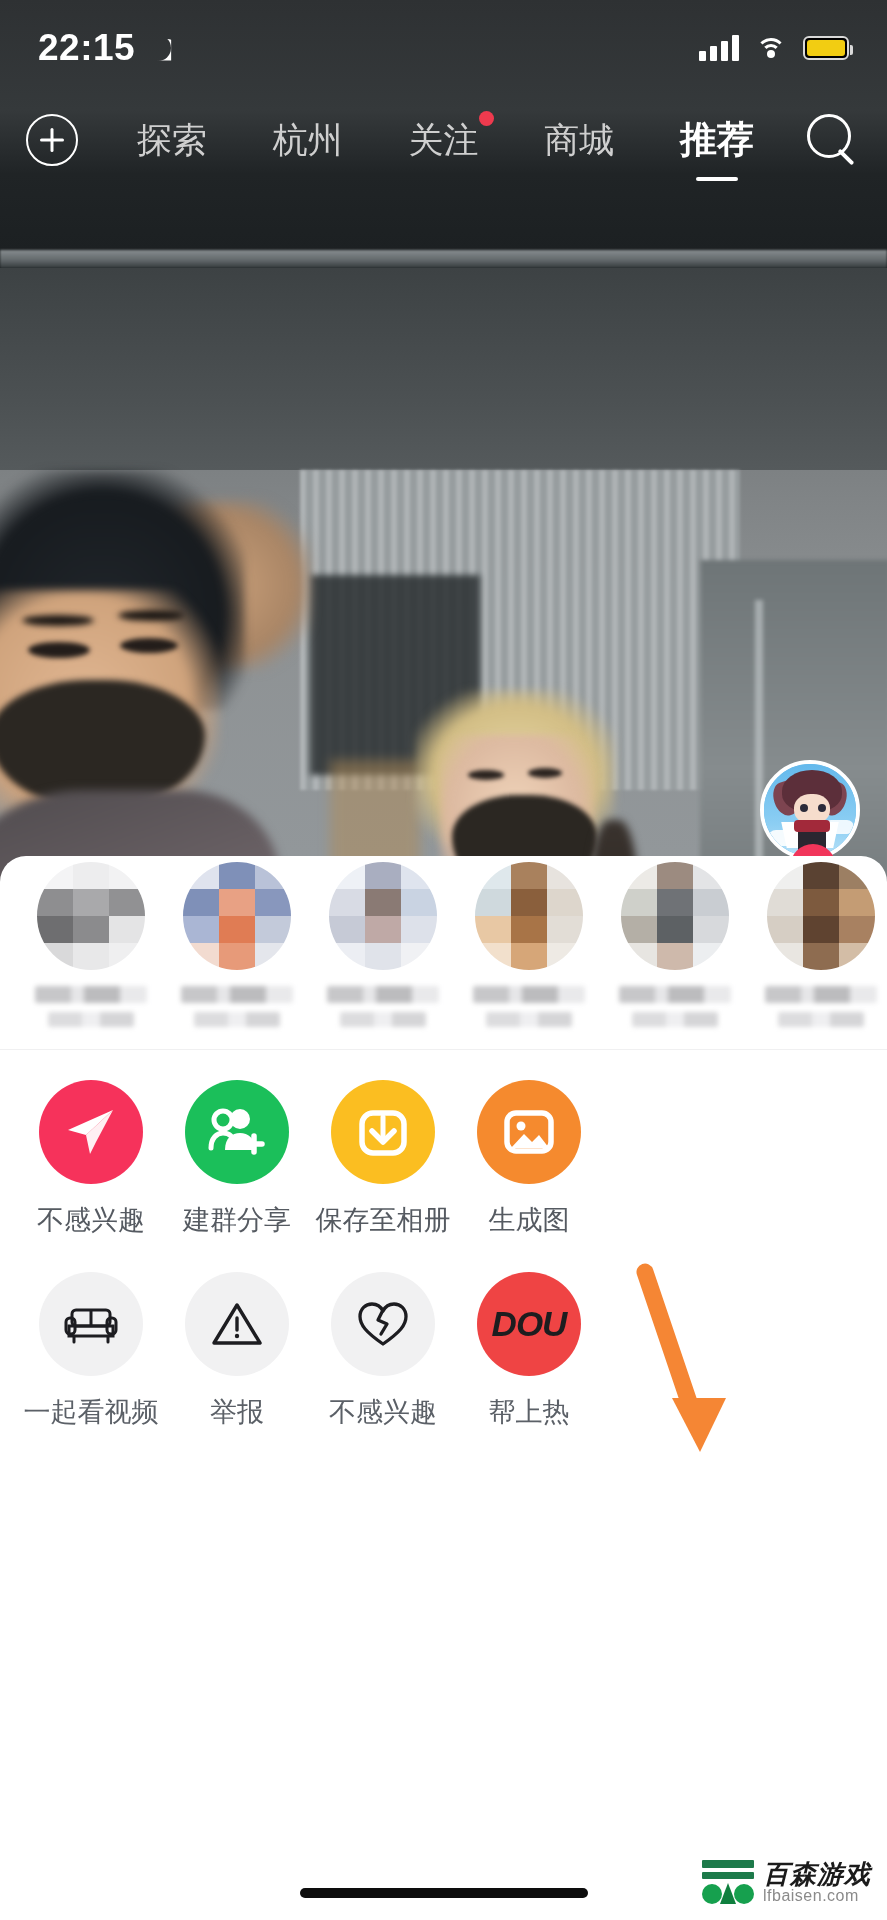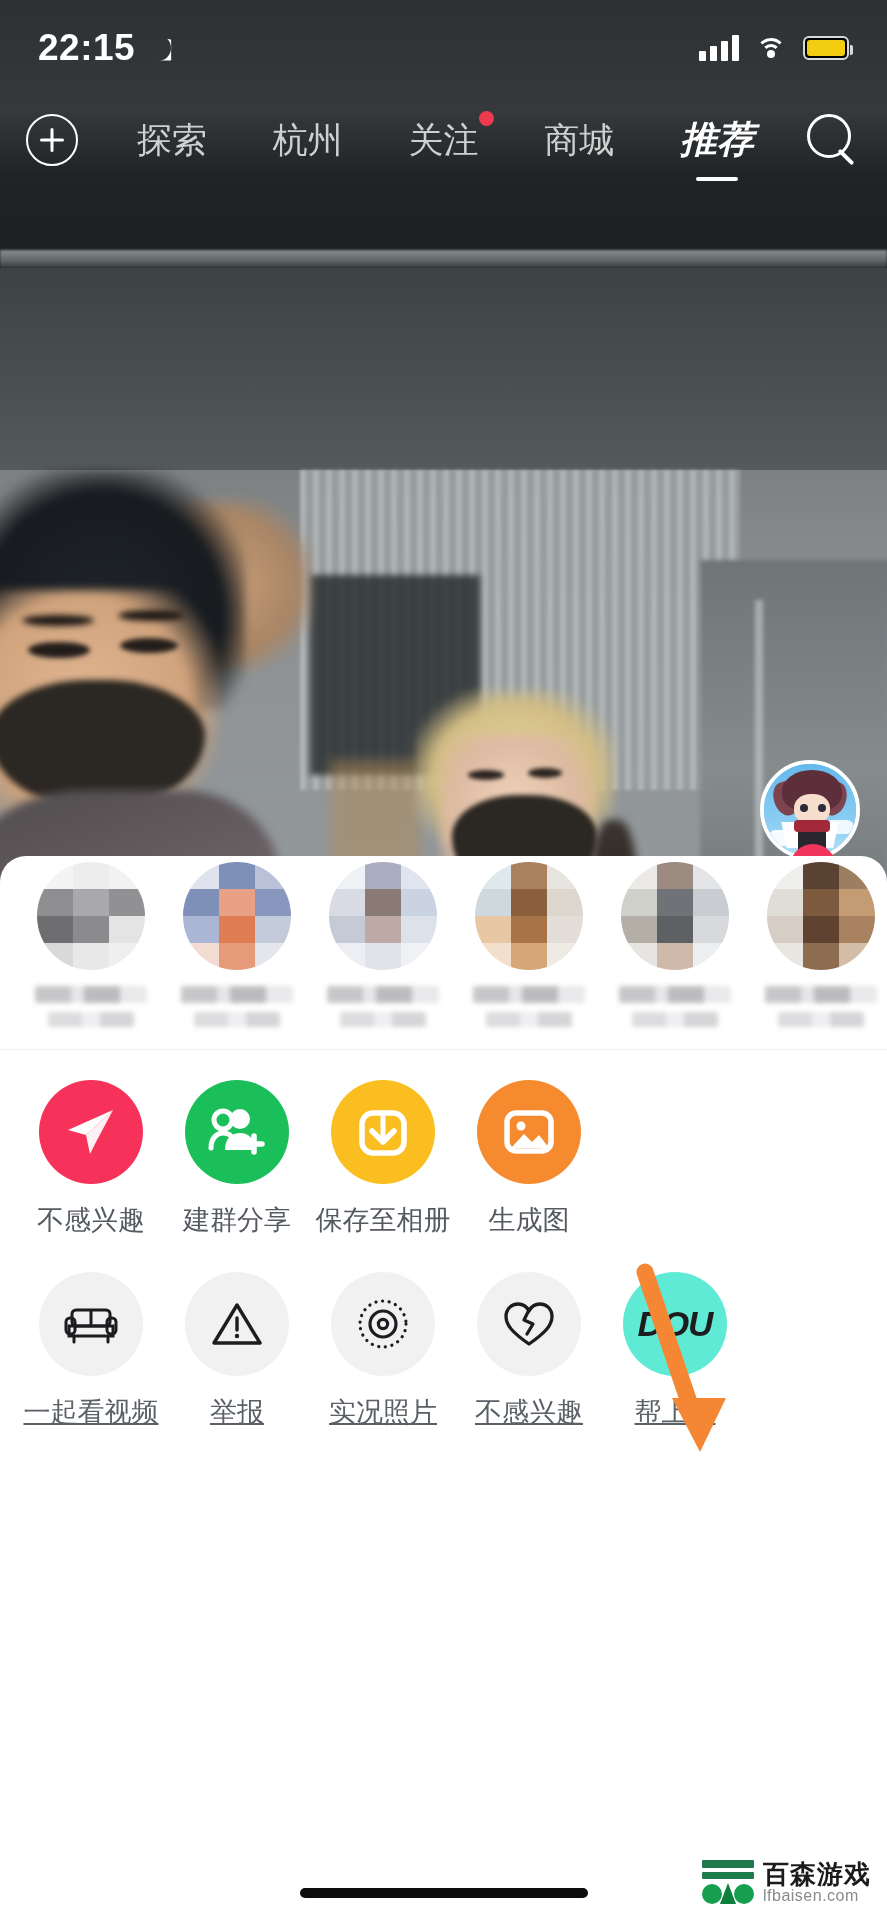--- a/index.html
+++ b/index.html
@@ -157,21 +157,21 @@
     position:relative; flex:0 0 auto; margin-right:26px;
   }
   .nav-plus::before,.nav-plus::after {
     content:""; position:absolute; background:#fff; border-radius:2px;
     left:50%; top:50%; transform:translate(-50%,-50%);
   }
   .nav-plus::before { width:24px; height:3px; }
   .nav-plus::after  { width:3px; height:24px; }
   .nav-tabs { flex:1; display:flex; align-items:center; justify-content:space-around; }
   .nav-tab { position:relative; font-size:35px; color:#cfcfcf; padding:0 2px; }
-  .nav-tab.active { color:#fff; font-weight:700; font-size:37px;font-style:italic; }
+  .nav-tab.active { color:#fff; font-weight:700; font-size:37px; }
   .nav-tab .underline {
     position:absolute; left:50%; transform:translateX(-50%); bottom:-16px;
     width:42px; height:4px; background:#fff; border-radius:2px;
   }
   .nav-tab .dot {
     position:absolute; right:-14px; top:-6px; width:15px; height:15px;
     border-radius:50%; background:#ee3a4e;
   }
   .nav-search { width:56px; height:56px; position:relative; flex:0 0 auto; margin-left:18px; }
   .nav-search::before {
@@ -267,36 +267,36 @@
   .actions { padding:30px 0 0 0; }
   .arow { display:flex; padding-left:18px; overflow:hidden; }
   .arow + .arow { margin-top:34px; }
   .act { width:146px; flex:0 0 auto; display:flex; flex-direction:column; align-items:center; }
   .act-ic {
     width:104px; height:104px; border-radius:50%;
     display:flex; align-items:center; justify-content:center; position:relative;
   }
   .act-ic svg { display:block; }
   .act-lb { margin-top:18px; font-size:27px; color:#555a61; white-space:nowrap; }
-  .act-lb.soft { color:#5b6067;text-decoration:underline; }
+  .act-lb.soft { color:#5b6067; }
   .doutext { font-size:35px; font-weight:700; font-style:italic; color:#1d1d1f; letter-spacing:-1px; }
 
   
   .anno { position:absolute; left:0; top:0; width:887px; height:1920px; z-index:40; pointer-events:none; }
 
   
   .watermark { position:absolute; right:16px; bottom:14px; z-index:45; display:flex; align-items:center; gap:9px; }
   .wm-mark { width:52px; height:46px; position:relative; }
   .wm-bar { position:absolute; left:0; top:0; width:52px; height:8px; background:#1d7a4a; border-radius:1px; }
   .wm-bar2{ position:absolute; left:0; top:12px; width:52px; height:7px; background:#1d7a4a; border-radius:1px; }
   .wm-c1 { position:absolute; left:0;  top:24px; width:20px; height:20px; border-radius:50%; background:#16a04e; }
   .wm-c2 { position:absolute; right:0; top:24px; width:20px; height:20px; border-radius:50%; background:#16a04e; }
   .wm-t  { position:absolute; left:18px; top:23px; width:0; height:0; border-left:8px solid transparent; border-right:8px solid transparent; border-bottom:21px solid #0f7f3e; }
   .wm-txt { display:flex; flex-direction:column; line-height:1.05; }
-  .wm-cn { font-size:26px; font-weight:700; color:#1b1b1b; letter-spacing:1px; }
+  .wm-cn { font-size:26px; font-weight:700; color:#1b1b1b; letter-spacing:1px;font-style:italic; }
   .wm-en { font-size:16px; color:#8a8a8a; letter-spacing:.5px; }
 
   
   .home-ind {
     position:absolute; left:50%; transform:translateX(-50%); bottom:22px;
     width:288px; height:10px; background:#0d0d0d; border-radius:6px; z-index:46;
   }
 </style>
 </head>
 <body>
@@ -584,39 +584,29 @@
             <svg width="54" height="50" viewBox="0 0 54 50">
               <path d="M27 6 L50 44 H4 Z" fill="none" stroke="#1d1d21" stroke-width="3.4" stroke-linejoin="round"></path>
               <path d="M27 19 V31" stroke="#1d1d21" stroke-width="3.4" stroke-linecap="round"></path>
               <circle cx="27" cy="37" r="2.2" fill="#1d1d21"></circle>
             </svg>
           </div>
           <div class="act-lb soft">举报</div>
         </div>
         <div class="act">
           <div class="act-ic" style="background:#F1F1F2">
-            <svg width="54" height="54" viewBox="0 0 54 54">
-              <circle cx="27" cy="27" r="23" fill="none" stroke="#1d1d21" stroke-width="3.2" stroke-linecap="round" stroke-dasharray="0.1 6.6"></circle>
-              <circle cx="27" cy="27" r="13" fill="none" stroke="#1d1d21" stroke-width="3.2"></circle>
-              <circle cx="27" cy="27" r="4.6" fill="none" stroke="#1d1d21" stroke-width="3.2"></circle>
-            </svg>
-          </div>
-          <div class="act-lb soft">实况照片</div>
-        </div>
-        <div class="act">
-          <div class="act-ic" style="background:#F1F1F2">
             <svg width="54" height="50" viewBox="0 0 54 50">
               <path d="M27 45 C10 33 4 26 4 17.5 C4 10 9.5 5 16 5 C21 5 25 8 27 12 C29 8 33 5 38 5 C44.5 5 50 10 50 17.5 C50 26 44 33 27 45 Z" fill="none" stroke="#1d1d21" stroke-width="3.3" stroke-linejoin="round"></path>
               <path d="M27 11 L22 21 L31 25 L25 35" fill="none" stroke="#1d1d21" stroke-width="3.3" stroke-linejoin="round" stroke-linecap="round"></path>
             </svg>
           </div>
           <div class="act-lb soft">不感兴趣</div>
         </div>
         <div class="act">
-          <div class="act-ic" style="background:#5eead4">
+          <div class="act-ic" style="background:#ef4444">
             <span class="doutext">DOU</span>
           </div>
           <div class="act-lb soft">帮上热</div>
         </div>
       </div>
 
     </div>
   </div>
 
   <svg class="anno" viewBox="0 0 887 1920">

